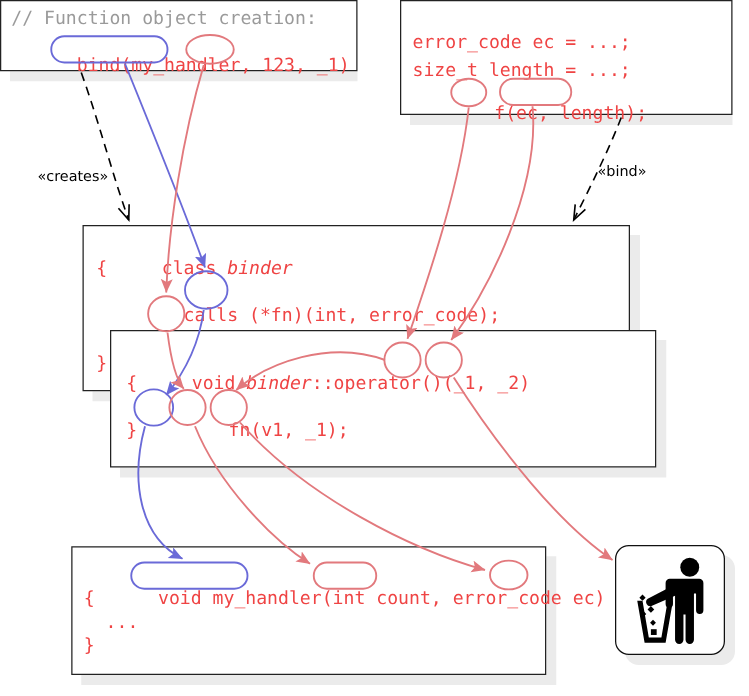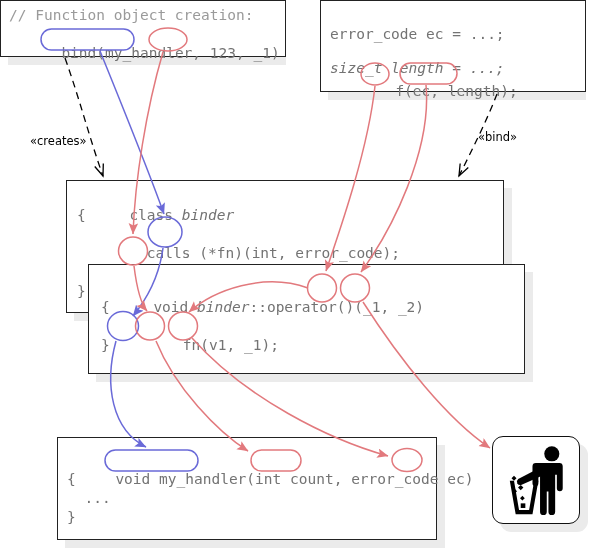--- a/index.html
+++ b/index.html
@@ -4,21 +4,21 @@
 <style>
   html,body{margin:0;padding:0;background:#ffffff;}
   body{width:599px;height:557px;position:relative;overflow:hidden;
        font-family:"DejaVu Sans Mono","Liberation Mono",monospace;}
   #stage{position:absolute;left:0;top:0;width:599px;height:557px;border-radius:28px;}
 
   .shadow{position:absolute;background:#ebebeb;}
   .box{position:absolute;background:#ffffff;border:1.4px solid #222222;
        box-sizing:border-box;}
   .code{position:absolute;white-space:pre;font-size:14.5px;line-height:19px;
-        color:#737373;font-family:"DejaVu Sans Mono","Liberation Mono",monospace;}
+        color:#ef4444;font-family:"DejaVu Sans Mono","Liberation Mono",monospace;}
   .comment{color:#9a9a9a;}
   .ital{font-style:italic;}
 
   .note{position:absolute;font-family:"DejaVu Sans","Liberation Sans",sans-serif;
         font-size:11.5px;color:#000000;white-space:nowrap;}
 
   svg.overlay{position:absolute;left:0;top:0;width:599px;height:557px;
               pointer-events:none;overflow:visible;}
 
   .trashbox{position:absolute;background:#ffffff;border:1.6px solid #111111;
@@ -39,21 +39,21 @@
 
   <div class="box" style="left:0px;top:0px;width:286px;height:57px;">
     <div class="code comment" style="left:8px;top:5px;">// Function object creation:</div>
     <div class="code" style="left:8px;top:24px;">
       <span>bind(</span><span>my_handler</span><span>, </span><span>123</span><span>, _1)</span>
     </div>
   </div>
 
   <div class="box" style="left:320px;top:0px;width:266px;height:92px;">
     <div class="code" style="left:9px;top:24px;">error_code ec = ...;</div>
-    <div class="code" style="left:9px;top:58px;font-style:italic;">size_t length = ...;</div>
+    <div class="code" style="left:9px;top:47px;">size_t length = ...;</div>
     <div class="code" style="left:22px;top:62px;">
       <span>f(</span><span>ec</span><span>, </span><span>length</span><span>);</span>
     </div>
   </div>
 
   <div class="box" style="left:66px;top:180px;width:438px;height:133px;">
     <div class="code" style="left:10px;top:6px;">
       <span>class </span><span class="ital">binder</span>
     </div>
     <div class="code" style="left:10px;top:25px;">{</div>
@@ -71,21 +71,21 @@
       <span>void </span><span class="ital">binder</span><span>::operator()(</span><span>_1</span><span>, </span><span>_2</span><span>)</span>
     </div>
     <div class="code" style="left:12px;top:33px;">{</div>
     <div class="code" style="left:24px;top:52px;">
       <span>  </span><span>fn</span><span>(</span><span>v1</span><span>, </span><span>_1</span><span>);</span>
     </div>
     <div class="code" style="left:12px;top:71px;">}</div>
   </div>
 
   <div class="box" style="left:57px;top:437px;width:380px;height:103px;">
-    <div class="code" style="left:5px;top:13px;text-align:center;">
+    <div class="code" style="left:16px;top:13px;text-align:center;">
       <span>void </span><span>my_handler</span><span>(int </span><span>count</span><span>, error_code </span><span>ec</span><span>)</span>
     </div>
     <div class="code" style="left:9px;top:32px;">{</div>
     <div class="code" style="left:9px;top:51px;">  ...</div>
     <div class="code" style="left:9px;top:70px;">}</div>
   </div>
 
   <div class="trashbox" style="left:492px;top:436px;width:88px;height:88px;">
     <svg width="84" height="84" viewBox="0 0 100 100" style="display:block;margin:0;">
 

